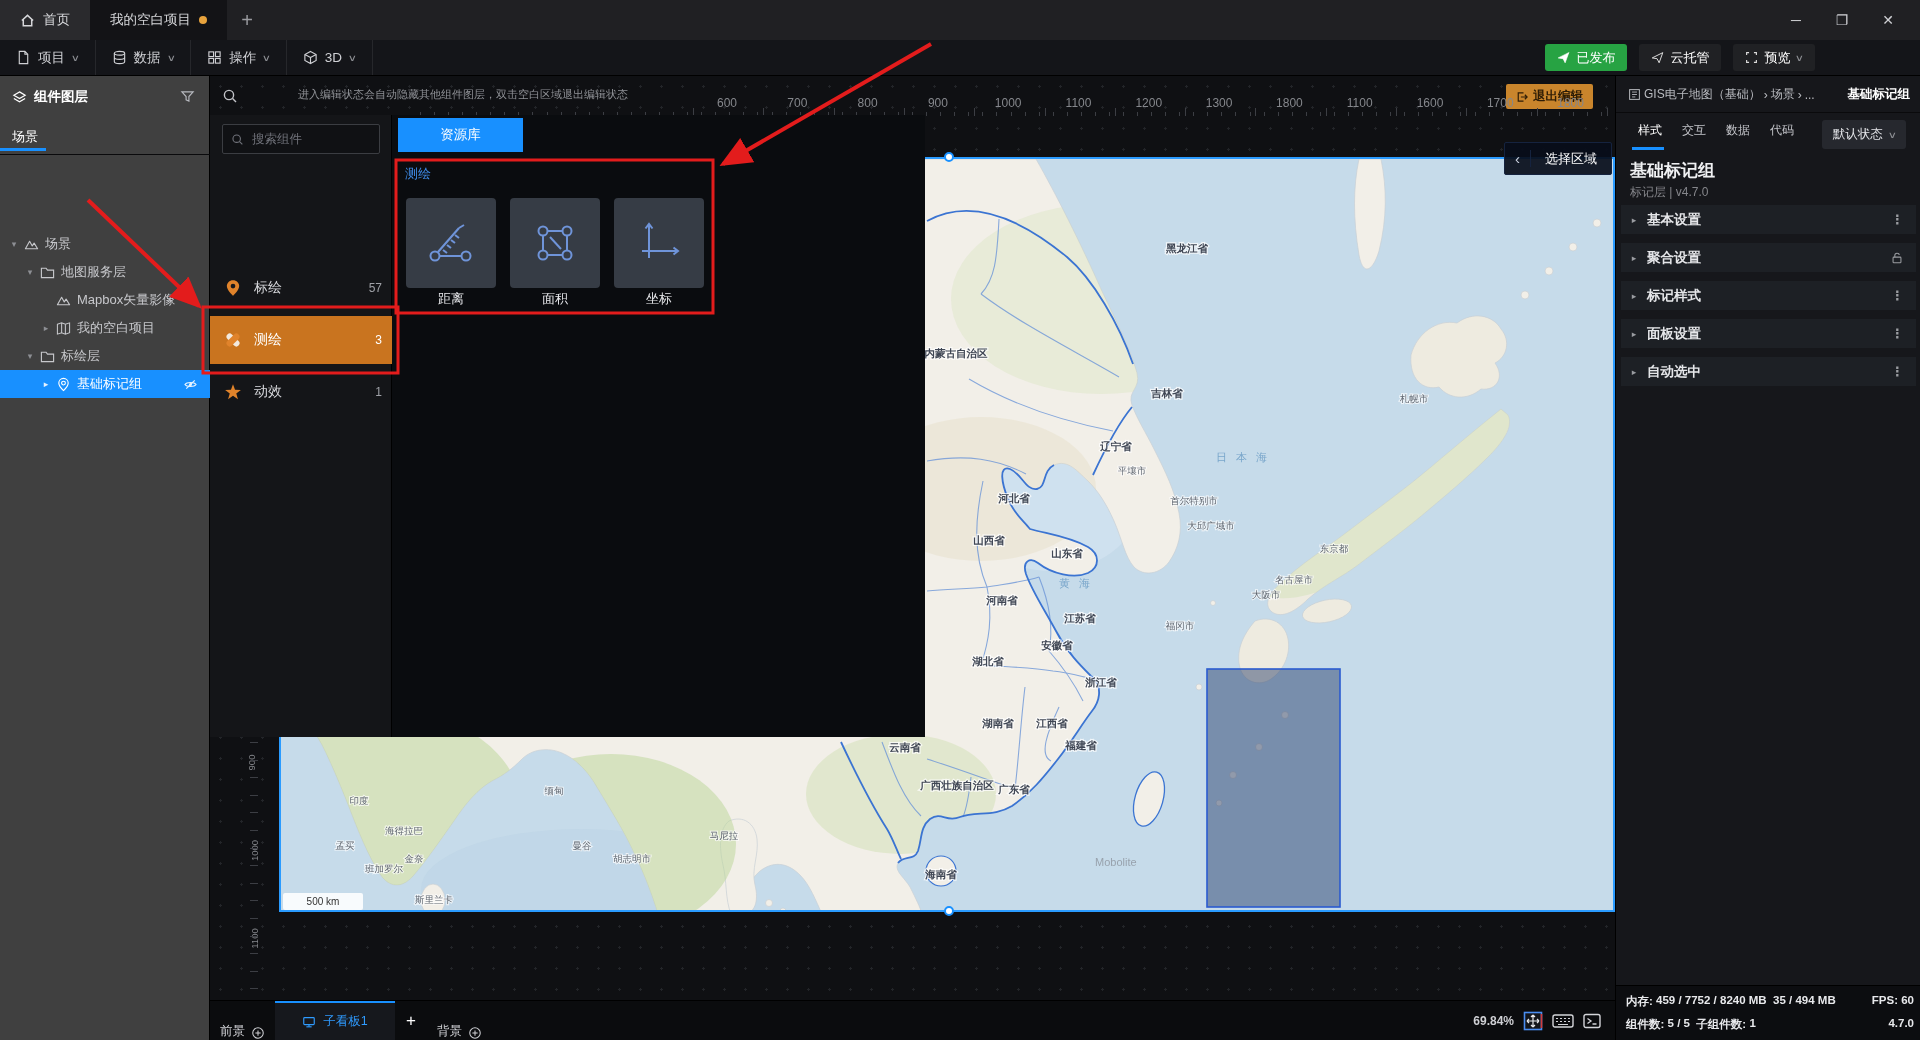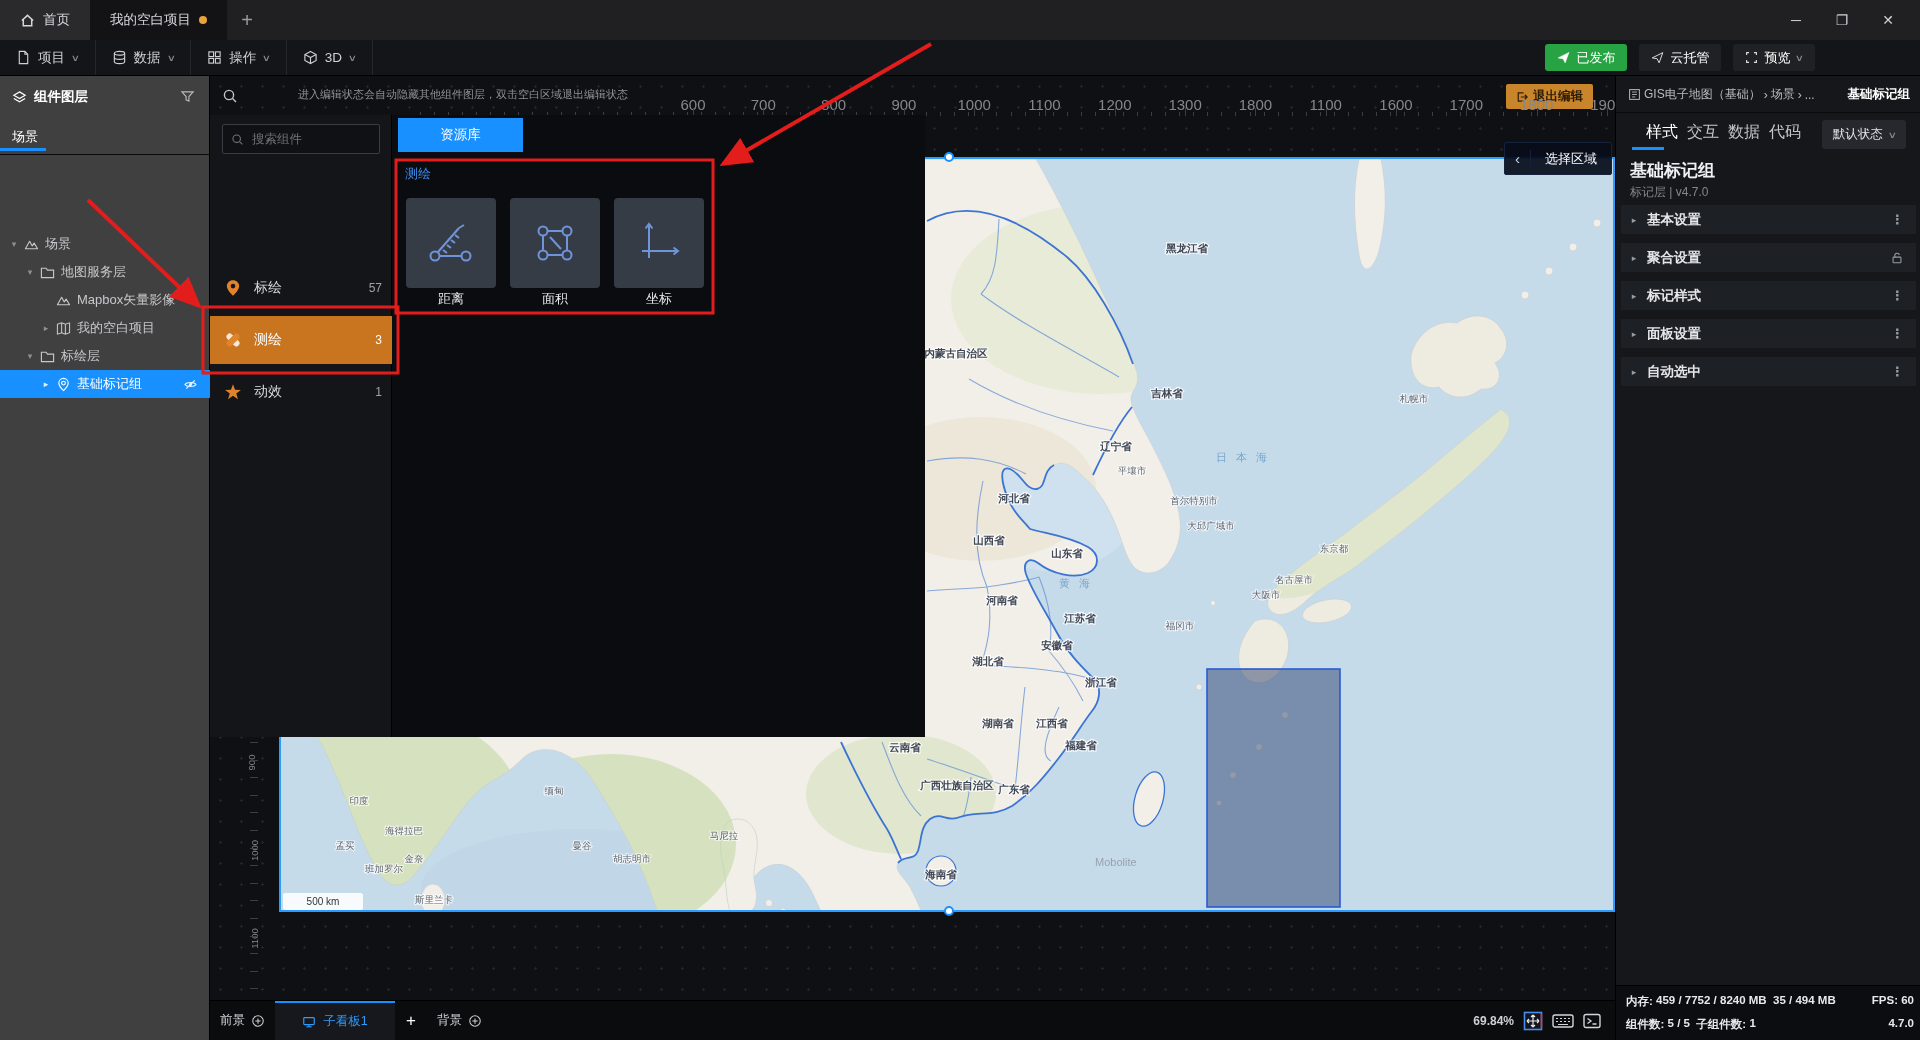--- a/index.html
+++ b/index.html
@@ -51,47 +51,47 @@
   .res-tab{position:absolute;left:6px;top:3px;width:125px;height:34px;background:#1890ff;color:#fff;font-size:13.5px;display:flex;align-items:center;justify-content:center;}
   .group-label{position:absolute;left:13px;top:50px;color:#3f8cea;font-size:13px;}
   .tile{position:absolute;width:90px;height:90px;background:#363c45;border-radius:4px;display:flex;align-items:center;justify-content:center;}
   .tile-label{position:absolute;width:90px;text-align:center;color:#e8e9ec;font-size:13px;top:175px;}
   
   #canvasbg{left:210px;top:76px;width:1405px;height:964px;background:#0f1013;background-image:radial-gradient(circle,#232529 1px,transparent 1.3px);background-size:21px 21px;}
   #hint-search{left:222px;top:88px;z-index:2;}
   #hint-text{left:298px;top:87px;z-index:2;color:#8f9196;font-size:11px;}
   #exit-btn{left:1506px;top:84px;z-index:2;height:25px;display:flex;align-items:center;gap:5px;background:#c9852c;color:#2e1d06;font-size:12.5px;font-weight:bold;padding:0 10px;border-radius:2px;}
   .rtick{position:absolute;top:108px;width:1px;height:8px;background:#3c3e44;z-index:2;}
-  .rnum{position:absolute;top:96px;color:#85878c;font-size:15px;z-index:2;transform:translateX(-50%);}
+  .rnum{position:absolute;top:96px;color:#85878c;font-size:12px;z-index:2;transform:translateX(-50%);margin-left:34px;}
   .lnum{position:absolute;left:244px;color:#85878c;font-size:9.5px;z-index:2;transform:rotate(-90deg);}
   .ltick{position:absolute;left:250px;width:8px;height:1px;background:#3c3e44;z-index:2;}
   #mapwrap{left:279px;top:157px;width:1336px;height:755px;z-index:1;border:2px solid #2a9bff;overflow:hidden;}
   .handle{position:absolute;width:10px;height:10px;border-radius:50%;background:#fff;border:2px solid #1890ff;z-index:2;}
   #select-region{left:1504px;top:142px;z-index:2;height:33px;display:flex;align-items:center;background:rgba(7,13,26,.93);border:1px solid #15233f;border-radius:2px;color:#fff;font-size:13px;}
   #select-region .lchev{width:26px;text-align:center;color:#cfd6e4;border-right:1px solid #15233f;font-size:15px;}
   #select-region .srlabel{padding:0 14px;}
   #scalebar{left:283px;top:893px;z-index:2;width:80px;height:17px;background:rgba(255,255,255,.88);border-radius:2px;color:#333;font-size:10px;display:flex;align-items:center;justify-content:center;}
   #watermark{left:1095px;top:856px;z-index:2;color:#98a2ad;font-size:11px;}
   
   text.prov{font-size:10.5px;fill:#3f4654;paint-order:stroke;stroke:#ffffff;stroke-width:2.4px;stroke-opacity:.75;font-weight:bold;}
   text.city{font-size:9.5px;fill:#5d646e;paint-order:stroke;stroke:#ffffff;stroke-width:2px;stroke-opacity:.7;}
   text.sea{font-size:11px;fill:#79a6cb;letter-spacing:3px;}
   
   #bottombar{left:210px;top:1000px;width:1405px;height:40px;background:#0b0c0e;border-top:1px solid #000;display:flex;align-items:stretch;z-index:4;}
-  .bb-item{display:flex;align-items:center;gap:6px;padding:0 10px;color:#cfd0d4;font-size:12.5px;}
+  .bb-item{display:flex;align-items:flex-end;gap:6px;padding:0 10px;color:#cfd0d4;font-size:12.5px;}
   .bb-tab{width:120px;background:#16181d;border-top:2px solid #1890ff;color:#2f9bff;display:flex;align-items:center;gap:7px;justify-content:center;font-size:12.5px;}
   .bb-plus{width:32px;display:flex;align-items:center;justify-content:center;color:#fff;font-size:17px;}
   .bb-right{position:absolute;right:14px;top:0;height:40px;display:flex;align-items:center;gap:9px;}
   .zoomlvl{color:#cfd0d4;font-size:12px;font-weight:bold;}
   
   #inspector{left:1615px;top:76px;width:305px;height:909px;background:#16171b;border-left:1px solid #000;z-index:5;}
   .bc{position:absolute;left:12px;top:10px;width:282px;display:flex;align-items:center;gap:3px;color:#b9bbc0;font-size:12px;white-space:nowrap;}
   .bc .cur{margin-left:auto;color:#fff;font-weight:bold;font-size:12.5px;}
   .bc-sep{position:absolute;left:0;top:36px;width:305px;height:1px;background:#0a0a0c;}
-  .itabs{position:absolute;left:30px;top:46px;display:flex;gap:9px;font-size:16px;color:#c3c4c9;}
+  .itabs{position:absolute;left:22px;top:46px;display:flex;gap:20px;font-size:12px;color:#c3c4c9;}
   .itabs .on{color:#fff;}
   .itab-line{position:absolute;left:16px;top:71px;width:32px;height:3px;background:#1890ff;}
   .state{position:absolute;right:14px;top:44px;width:84px;height:29px;background:#26282e;border-radius:3px;display:flex;align-items:center;justify-content:center;gap:6px;color:#e3e4e8;font-size:12.5px;}
   .ititle{position:absolute;left:14px;top:83px;color:#f0f1f3;font-size:17px;font-weight:bold;}
   .isub{position:absolute;left:14px;top:108px;color:#85868b;font-size:12px;}
   .sec{position:absolute;left:5px;width:295px;height:29px;background:#1d2025;display:flex;align-items:center;color:#e5e6e9;font-size:13.5px;font-weight:bold;}
   .sec .sarrow{width:26px;text-align:center;font-size:9px;color:#9a9ca1;}
   .sec .sact{position:absolute;right:12px;color:#9a9ca1;display:flex;}
   #rstatus{left:1615px;top:985px;width:305px;height:55px;background:#0c0d10;border-left:1px solid #000;border-top:1px solid #000;z-index:6;font-size:11.5px;font-weight:bold;color:#e8e9ec;}
   #rstatus .row{position:absolute;left:10px;width:288px;display:flex;}

